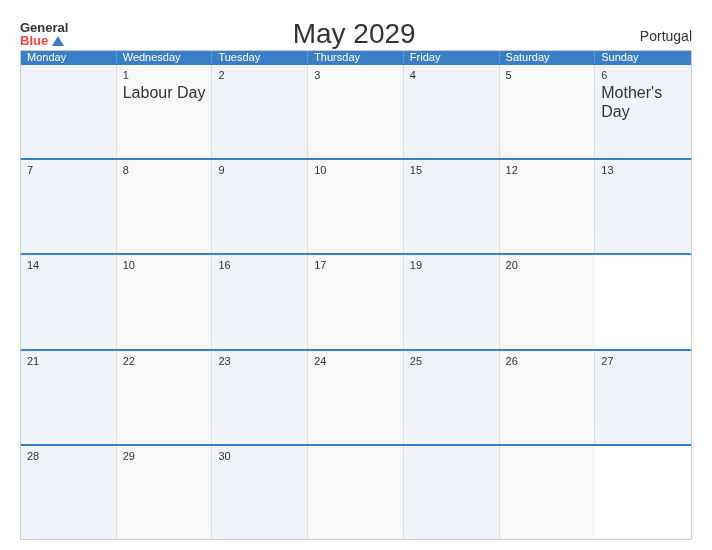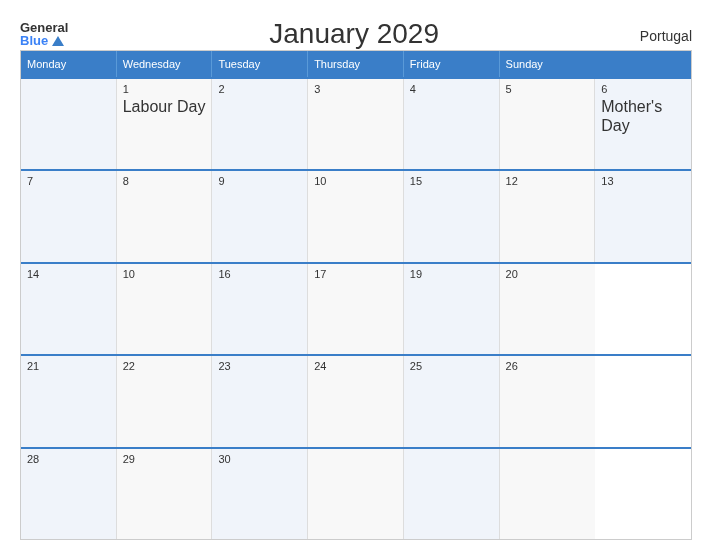--- a/index.html
+++ b/index.html
@@ -29,21 +29,21 @@
     }
     .logo-general {
       font-size: 13px;
       font-weight: bold;
       color: #333;
       line-height: 1;
     }
     .logo-blue {
       font-size: 13px;
       font-weight: bold;
-      color: #3b82f6;
+      color: #ef4444;
       line-height: 1;
       display: flex;
       align-items: center;
       gap: 2px;
     }
     .logo-triangle {
       width: 0;
       height: 0;
       border-left: 6px solid transparent;
       border-right: 6px solid transparent;
@@ -71,21 +71,21 @@
       border: 1px solid #ccc;
     }
     .cal-header-row {
       display: grid;
       grid-template-columns: repeat(7, 1fr);
       background-color: #3a7ec8;
     }
     .cal-header-cell {
       color: #fff;
       font-size: 11px;
-      padding: 7px 6px;
+      padding: 0 6px;
       font-weight: normal;
       border-right: 1px solid #5a9ad8;
     }
     .cal-header-cell:last-child {
       border-right: none;
     }
     .cal-body {
       flex: 1;
       display: flex;
       flex-direction: column;
@@ -138,31 +138,32 @@
 
 <div class="page">
   <div class="header">
     <div class="logo">
       <span class="logo-general">General</span>
       <span class="logo-blue">
         <span>Blue</span>
         <span class="logo-triangle"></span>
       </span>
     </div>
-    <div class="title">January 2029</div>
+    <div class="title">May 2029</div>
     <div class="country">Portugal</div>
   </div>
 
   <div class="calendar">
     <div class="cal-header-row">
     <div class="cal-header-cell">Monday</div>
         <div class="cal-header-cell">Wednesday</div>
         <div class="cal-header-cell">Tuesday</div>
         <div class="cal-header-cell">Thursday</div>
         <div class="cal-header-cell">Friday</div>
+        <div class="cal-header-cell">Saturday</div>
         <div class="cal-header-cell">Sunday</div>
       </div>
     <div class="cal-body">
     <div class="cal-week">
           <div class="cal-cell empty"></div>
           <div class="cal-cell">
             <div class="day-num">1</div>
             <div class="holiday">Labour Day</div>
           </div>
           <div class="cal-cell">
@@ -236,20 +237,23 @@
             <div class="day-num">23</div>
           </div>
           <div class="cal-cell">
             <div class="day-num">24</div>
           </div>
           <div class="cal-cell">
             <div class="day-num">25</div>
           </div>
           <div class="cal-cell">
             <div class="day-num">26</div>
+          </div>
+          <div class="cal-cell">
+            <div class="day-num">27</div>
           </div>
         </div>
         <div class="cal-week">
           <div class="cal-cell">
             <div class="day-num">28</div>
           </div>
           <div class="cal-cell">
             <div class="day-num">29</div>
           </div>
           <div class="cal-cell">

